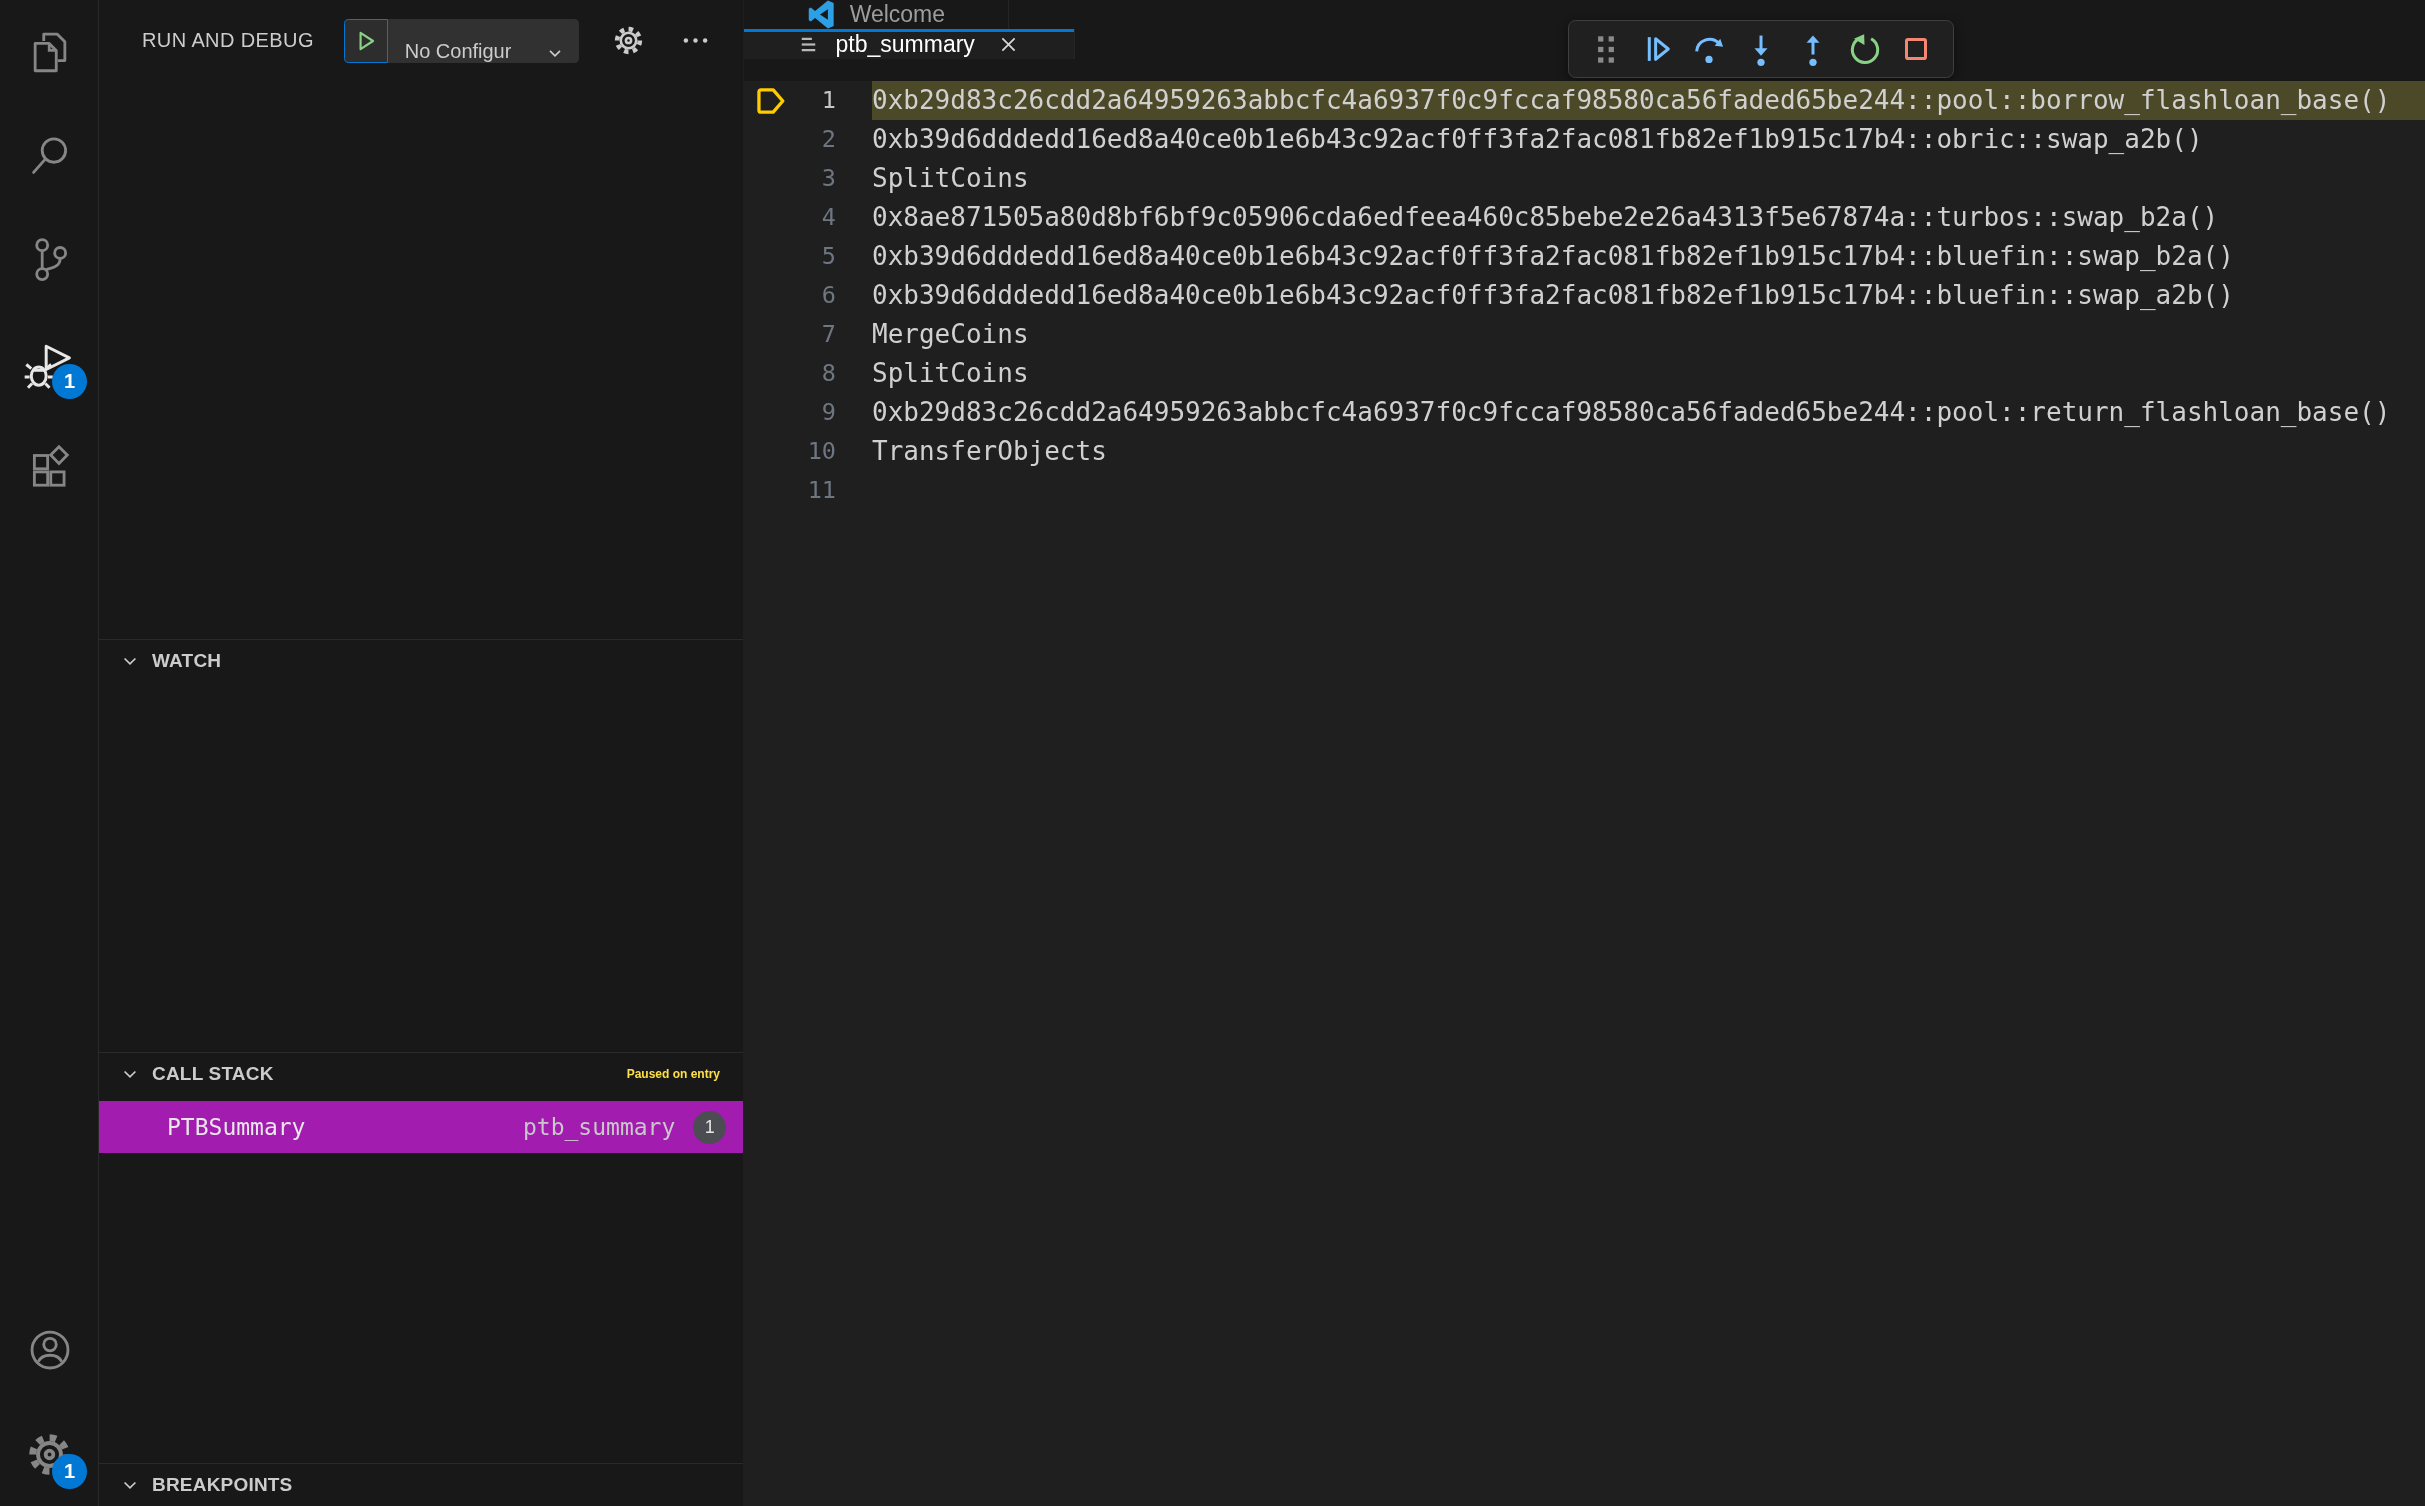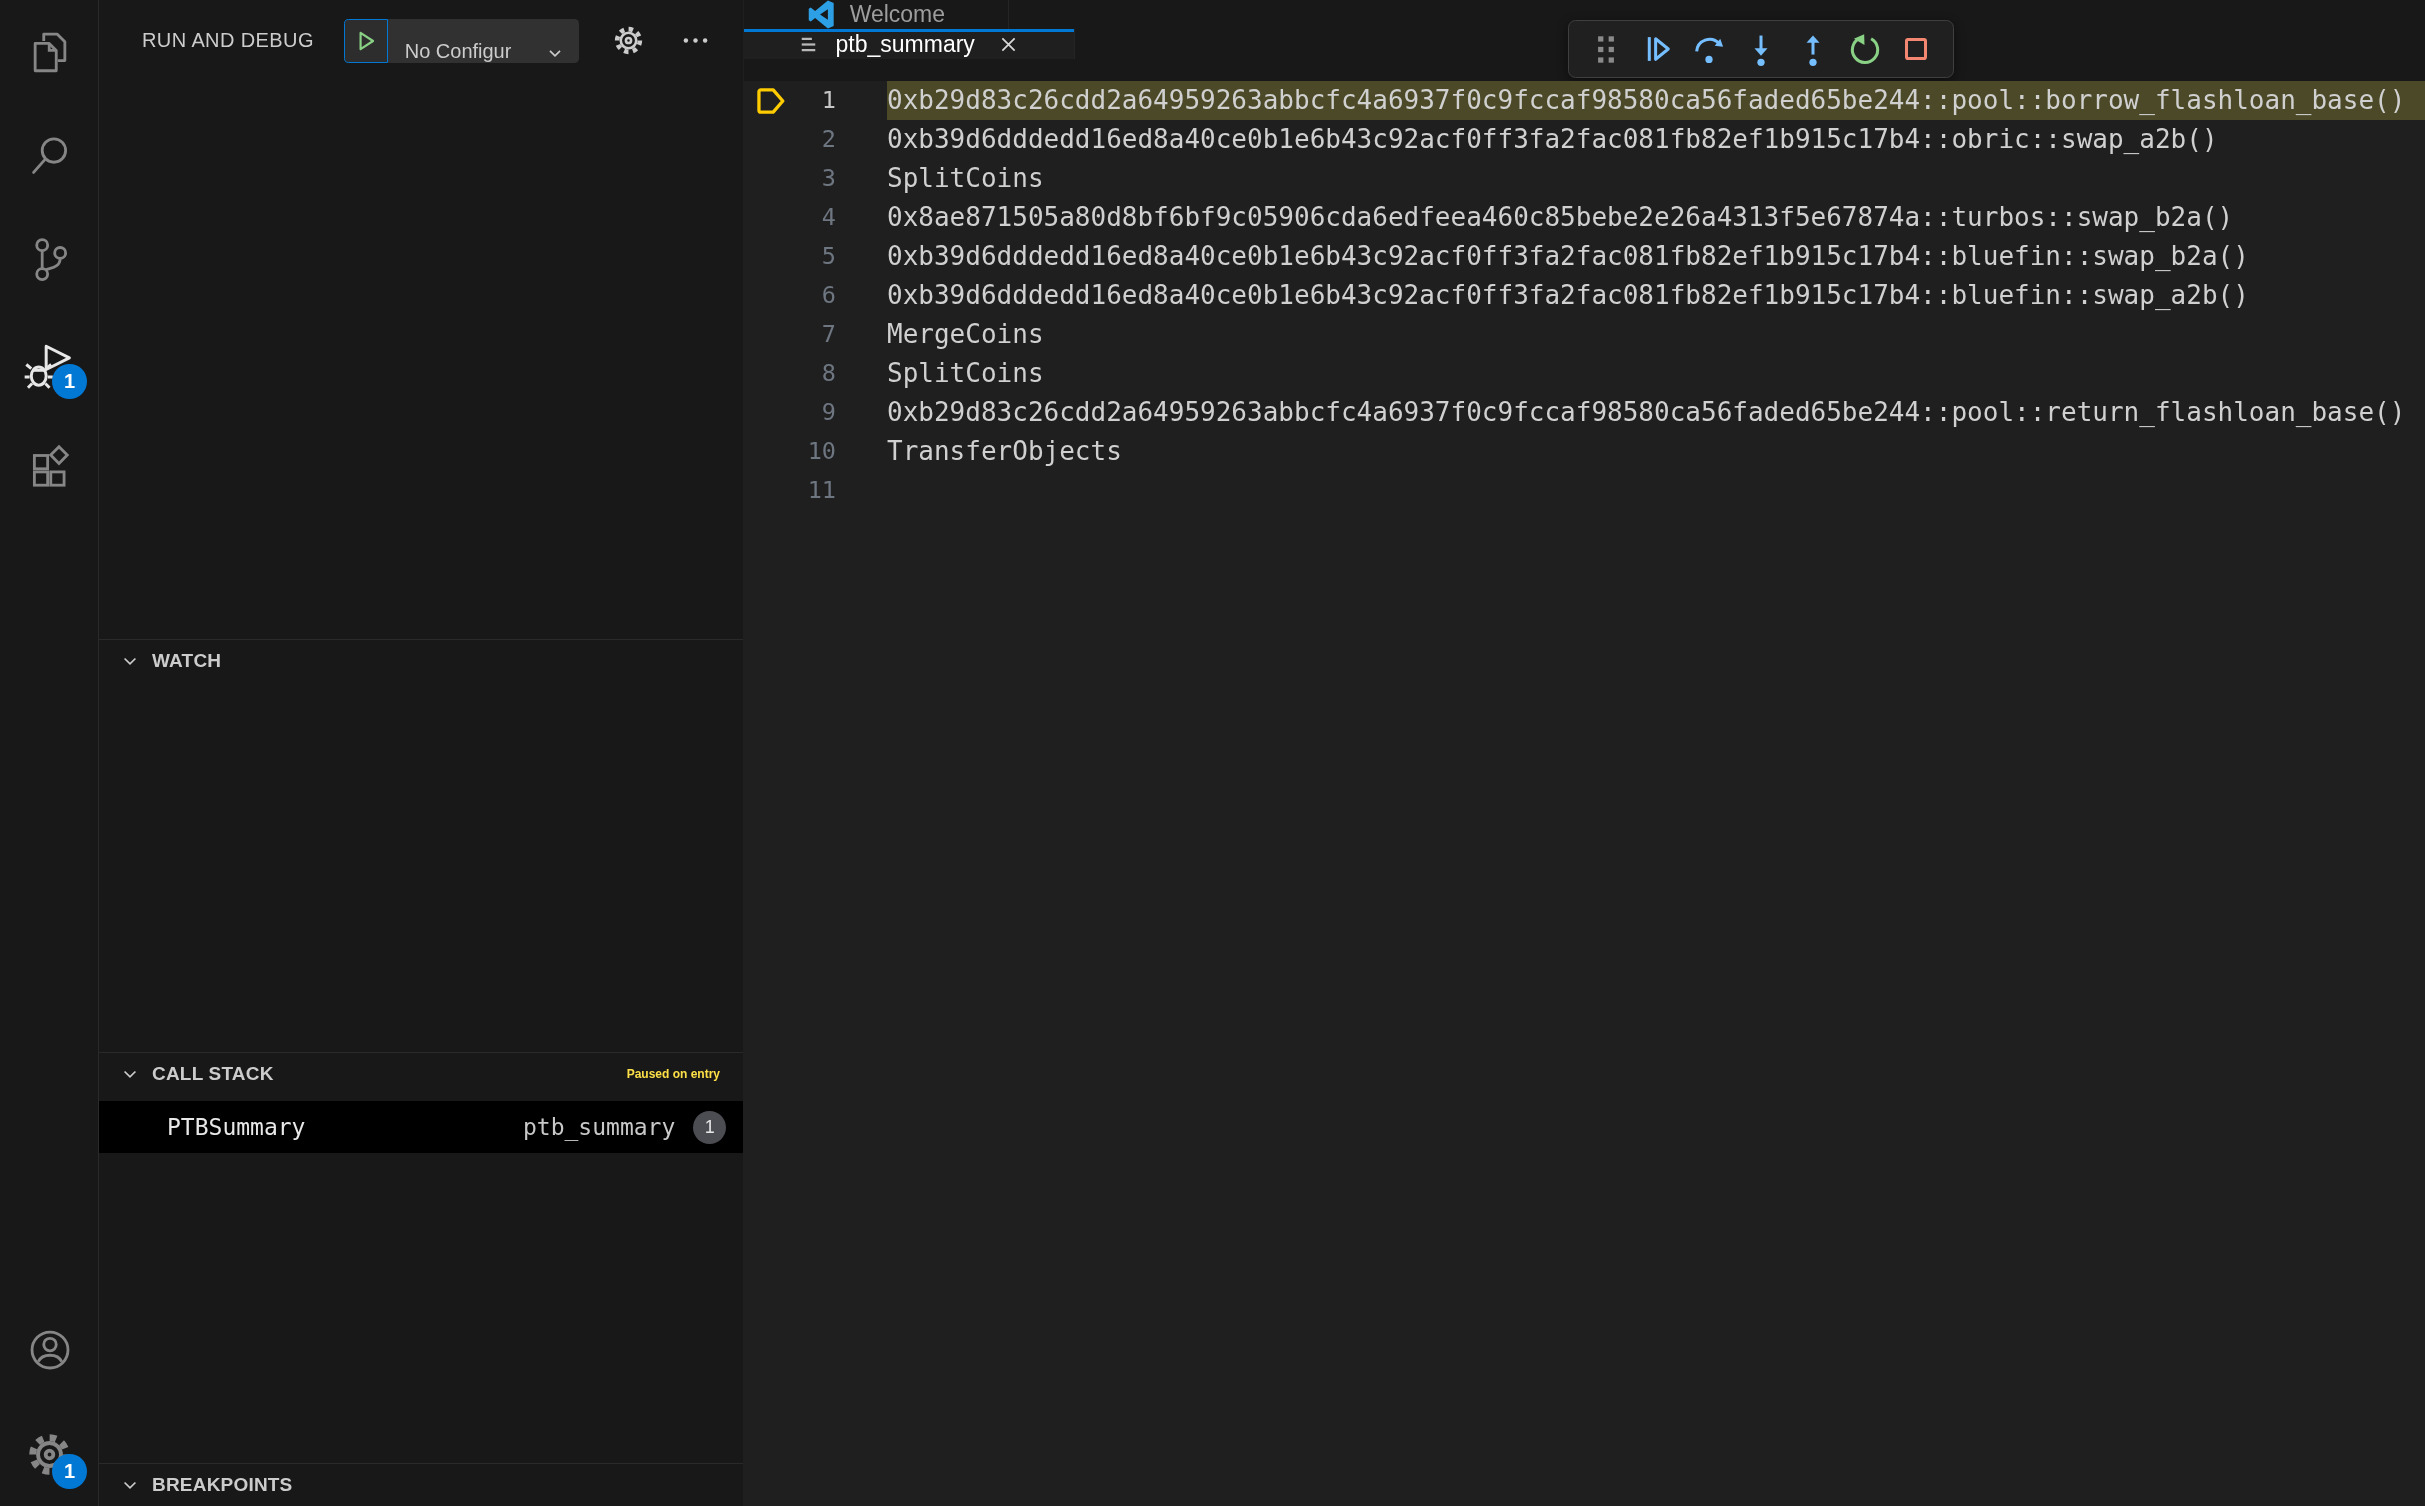--- a/index.html
+++ b/index.html
@@ -43,21 +43,21 @@
     cursor:pointer; }
   .section-header .chev { margin-right:12px; display:flex; }
   .section-label { font-size:19px; font-weight:700; color:#cccccc; letter-spacing:0.2px; }
   .section-status { margin-left:auto; padding-right:23px; font-size:12px; font-weight:700;
     color:#fde047; }
   .body-variables { height:510px; }
   .body-watch { height:346px; }
   .body-callstack { flex:1; }
   .sec-variables { border-top:none; }
 
-  .stack-row { margin-top:6px; height:52px; background:#000000; display:flex;
+  .stack-row { margin-top:6px; height:52px; background:#a21caf; display:flex;
     align-items:center; padding:0 16.7px 0 68px; cursor:pointer; }
   .stack-name { font-family:"DejaVu Sans Mono", monospace; font-size:23px; color:#e8e8e8; }
   .stack-right { margin-left:auto; display:flex; align-items:center; gap:18px; }
   .stack-source { font-family:"DejaVu Sans Mono", monospace; font-size:23px; color:#c8c8c8; }
   .stack-badge { min-width:33px; height:33px; border-radius:16.7px; background:#4c4c53;
     color:#e6e6e6; font-size:18px; display:flex; align-items:center; justify-content:center; }
 
   
   .editor { position:absolute; left:744px; top:0; right:0; bottom:0; background:#1f1f1f; }
   .tab-bar { height:81px; background:#181818; display:flex;flex-direction:column; }
@@ -81,21 +81,21 @@
   .dbg-btn { width:38px; height:38px; display:flex; align-items:center; justify-content:center;
     cursor:pointer; border-radius:4.6px; }
   .dbg-grip { cursor:grab; }
 
   
   .code-area { position:absolute; top:81px; left:0; right:0; bottom:0; }
   .code-line { height:39px; display:flex; align-items:stretch; }
   .glyph { width:53px; display:flex; align-items:center; justify-content:center; }
   .ln { width:39px; text-align:right; font-family:"DejaVu Sans Mono", monospace;
     font-size:23.5px; line-height:39px; color:#6e7681; }
-  .code { margin-left:51px; flex:1; font-family:"DejaVu Sans Mono", monospace;
+  .code { margin-left:36px; flex:1; font-family:"DejaVu Sans Mono", monospace;
     font-size:26px; line-height:39px; color:#d0d0d0; white-space:pre; }
   .code-line.current .code { background:#4b4927; }
   .code-line.current .ln { color:#c6c6c6; }
 </style>
 </head>
 <body>
 
 <div class="screen">
 
   <div class="activity-bar">

